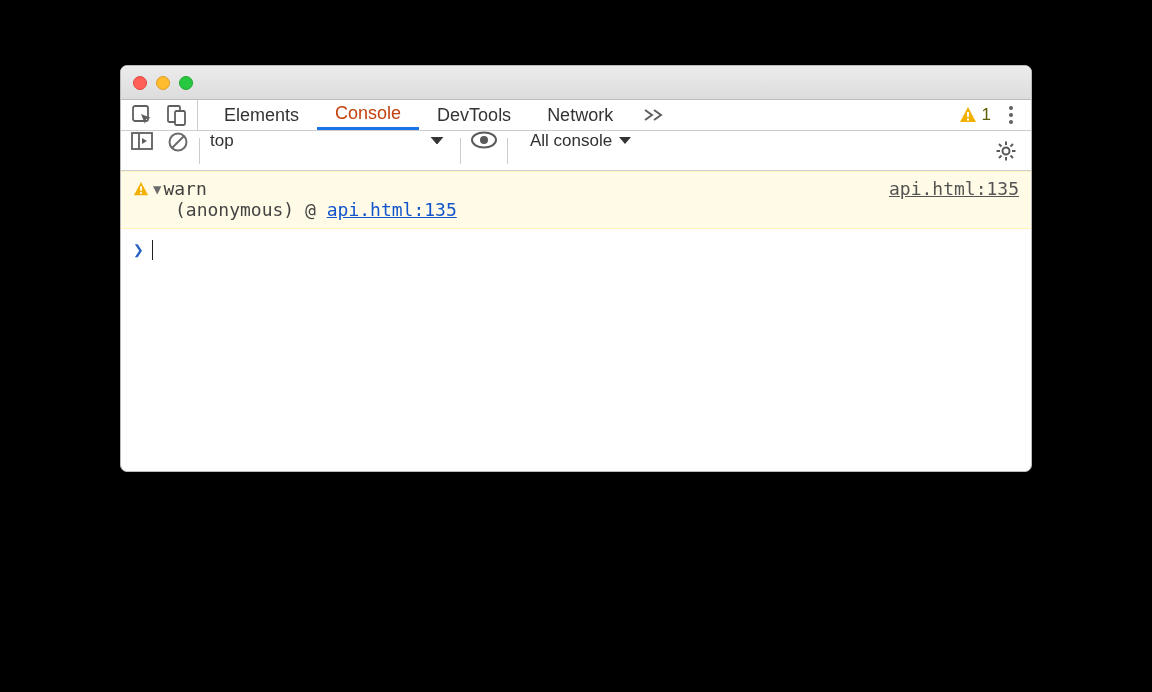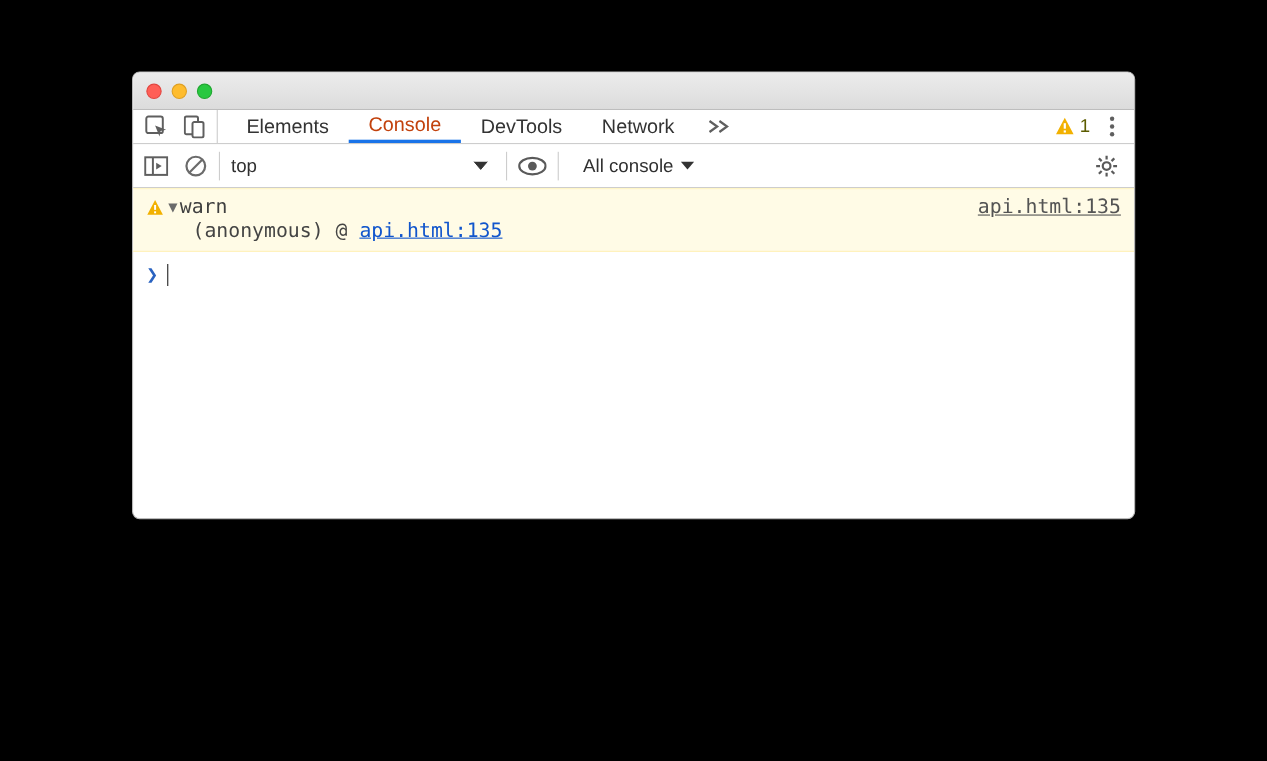--- a/index.html
+++ b/index.html
@@ -54,21 +54,21 @@
   .warn-badge { display:flex; align-items:center; gap:5px; color:#5c5c00; font-size:17px;}
   .kebab { display:flex; flex-direction:column; gap:3px; cursor:pointer; padding:4px;}
   .kebab span{ width:4px;height:4px;background:#5f5f5f;border-radius:50%;}
   
   .toolbar {
     height:40px;
     border-bottom:1px solid #cdcdcd;
     display:flex; align-items:center;
     font-size:17px; color:#303030;
   }
-  .tool-group{ display:flex; align-items:center; height:100%; padding:0 10px; gap:14px;}
+  .tool-group{ display:flex; align-items:flex-start; height:100%; padding:0 10px; gap:14px;}
   .sep{ width:1px; height:26px; background:#cdcdcd;}
   .context-select{ display:flex; align-items:center; width:240px; justify-content:space-between; cursor:pointer; padding-right:6px;}
   .filter-input{ height:26px; width:180px; border:1px solid #d7d7d7; font-size:16px; padding:2px 8px; color:#303030; outline:none;}
   .filter-input::placeholder{color:#8b8b8b;}
   .levels{ display:flex; align-items:center; gap:6px; cursor:pointer; margin-left:12px;}
   .gear{ margin-left:auto; margin-right:14px; cursor:pointer;}
   
   .console-body{ min-height:300px; font-family: Menlo, Consolas, monospace; font-size:18px;}
   .warn-row{
     background:#fffbe6;

